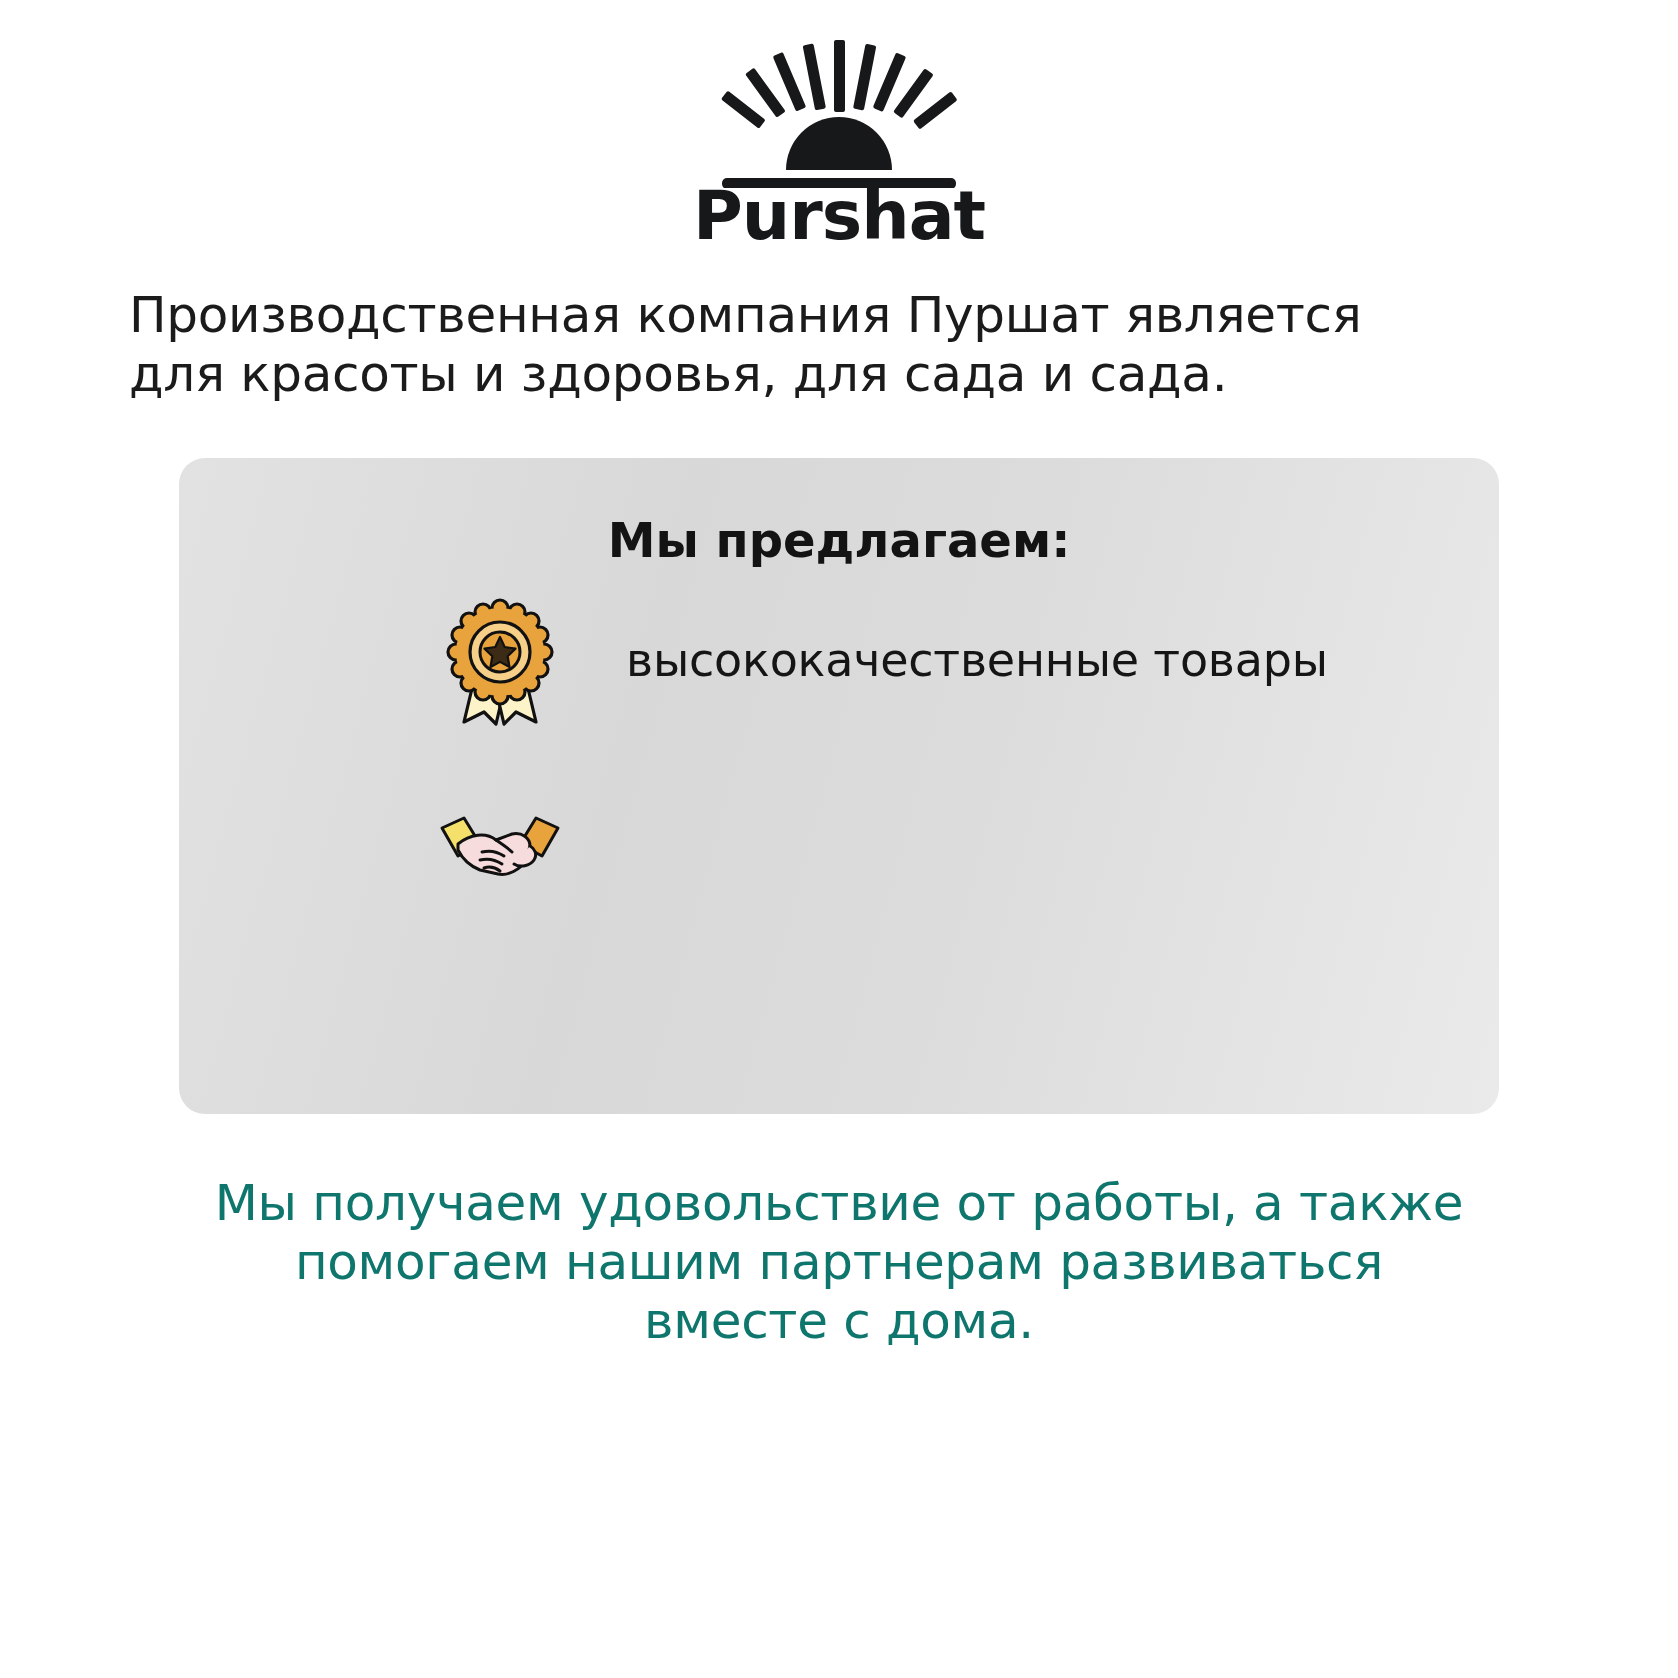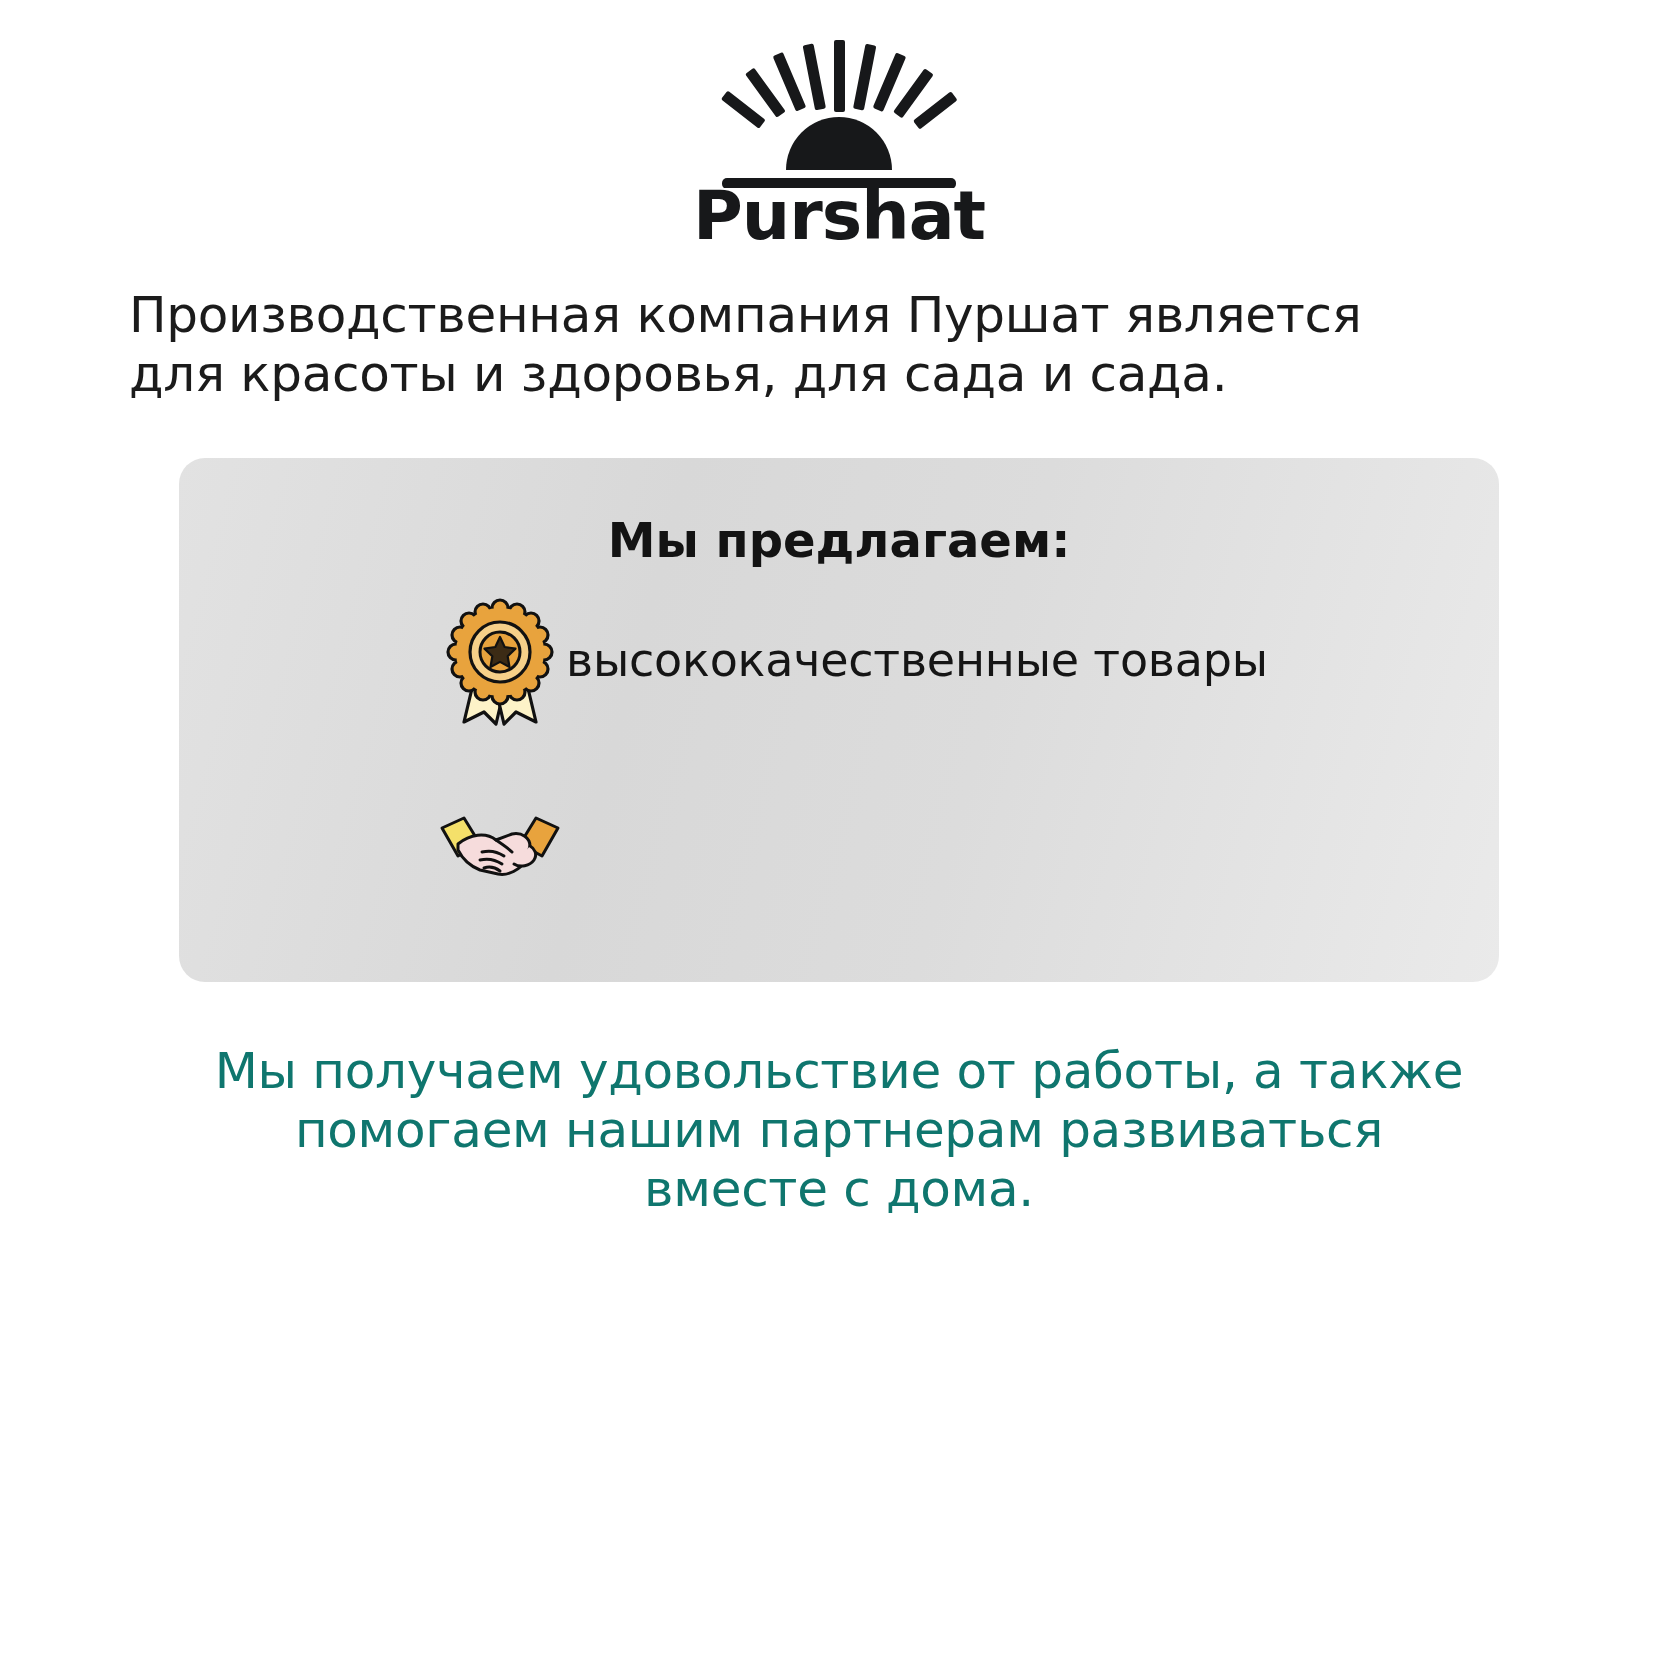--- a/index.html
+++ b/index.html
@@ -54,21 +54,21 @@
     font-size: 50px;
     line-height: 1.18;
     color: #1b1b1b;
     letter-spacing: -0.3px;
   }
 
   
   .offer-card {
     margin-top: 54px;
     width: 1320px;
-    height: 524px;
+    height: 656px;
     border-radius: 26px;
     background: linear-gradient(105deg, #e2e2e2 0%, #d8d8d8 35%, #dcdcdc 60%, #eaeaea 100%);
     box-sizing: border-box;
     padding: 40px 0 0 0;
     display: flex;
     flex-direction: column;
     align-items: center;
     position: relative;
   }
   .offer-title {
@@ -83,20 +83,21 @@
     width: 100%;
     display: flex;
     flex-direction: column;
     gap: 56px;
     padding-left: 255px;
     box-sizing: border-box;
   }
   .offer-row {
     display: flex;
     align-items: center;
+    gap: 60px;
   }
   .offer-icon {
     width: 132px;
     height: 132px;
     flex: 0 0 132px;
     display: flex;
     align-items: center;
     justify-content: center;
   }
   .offer-icon svg { display: block; }

